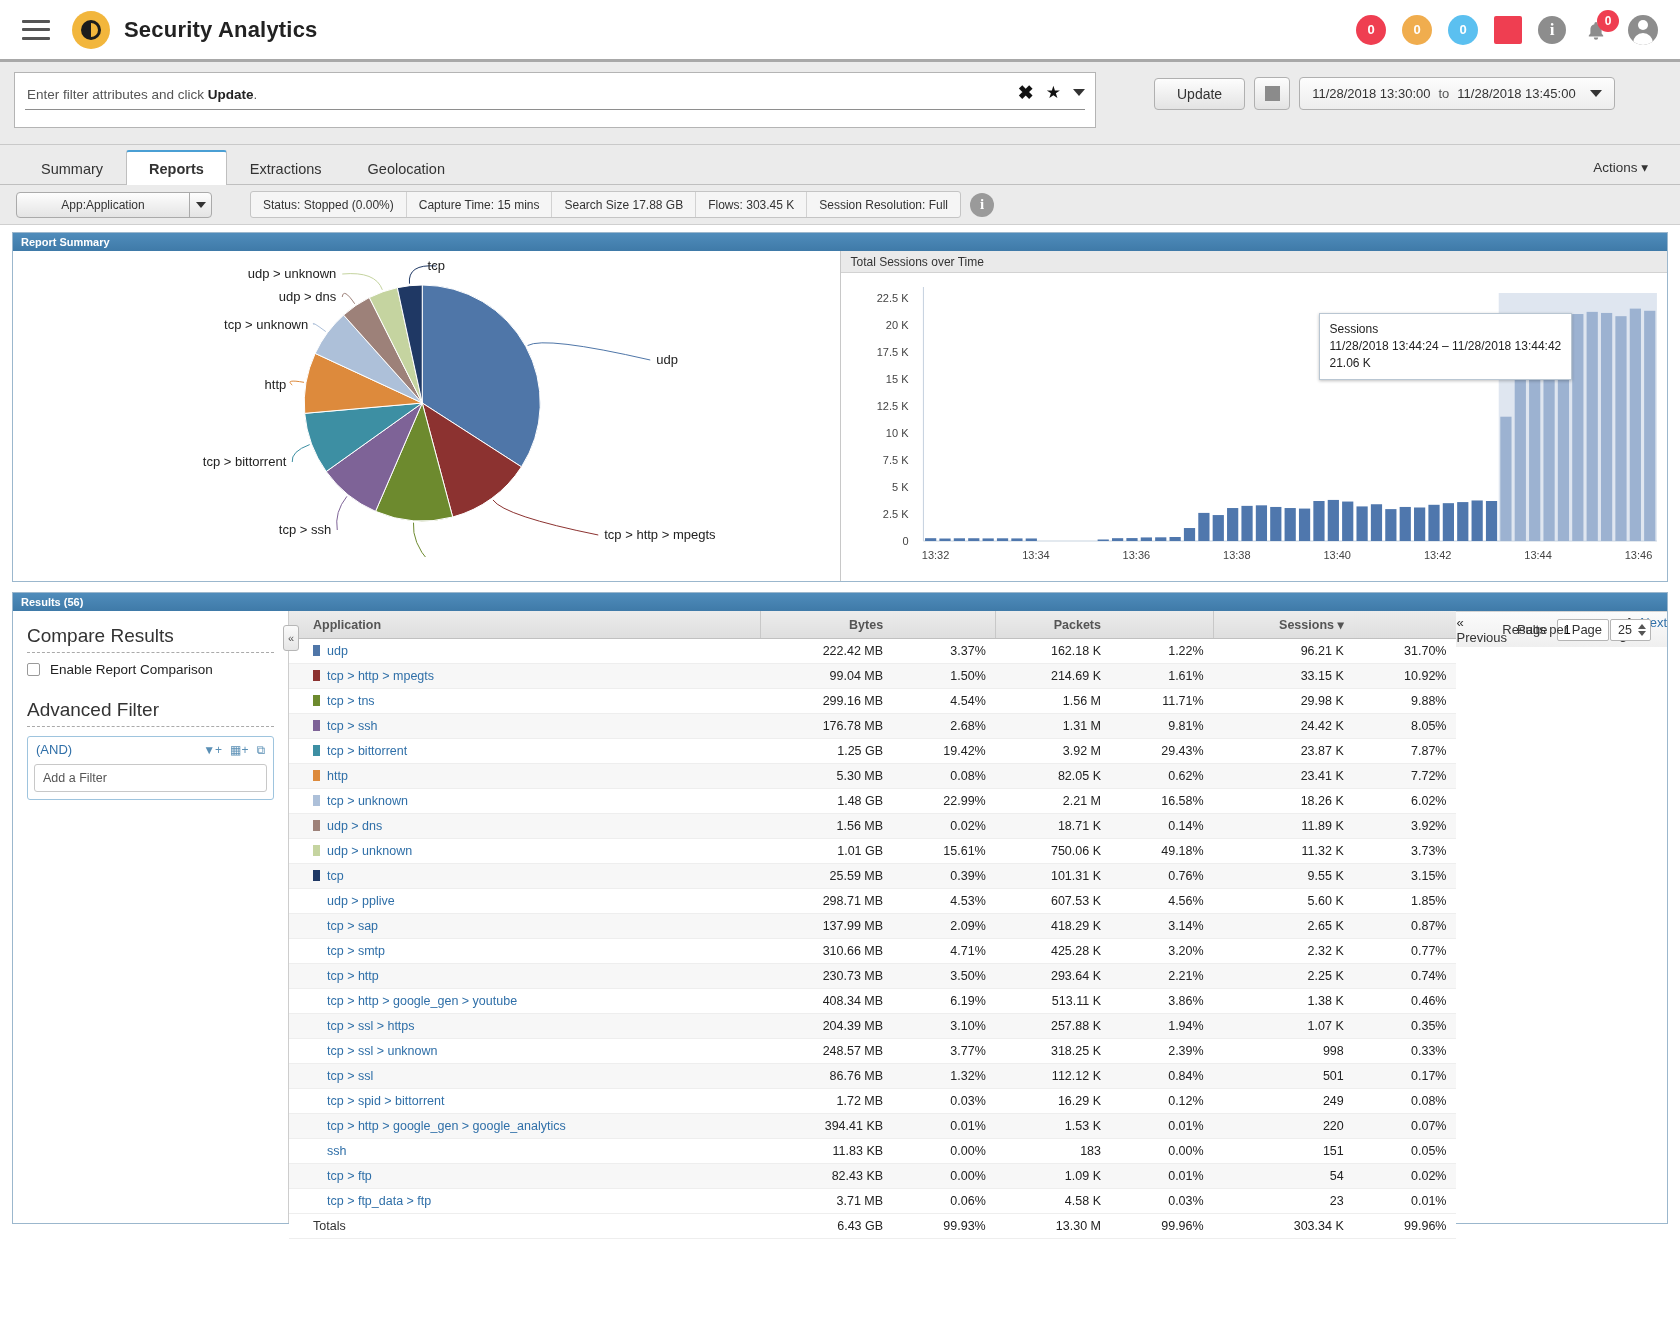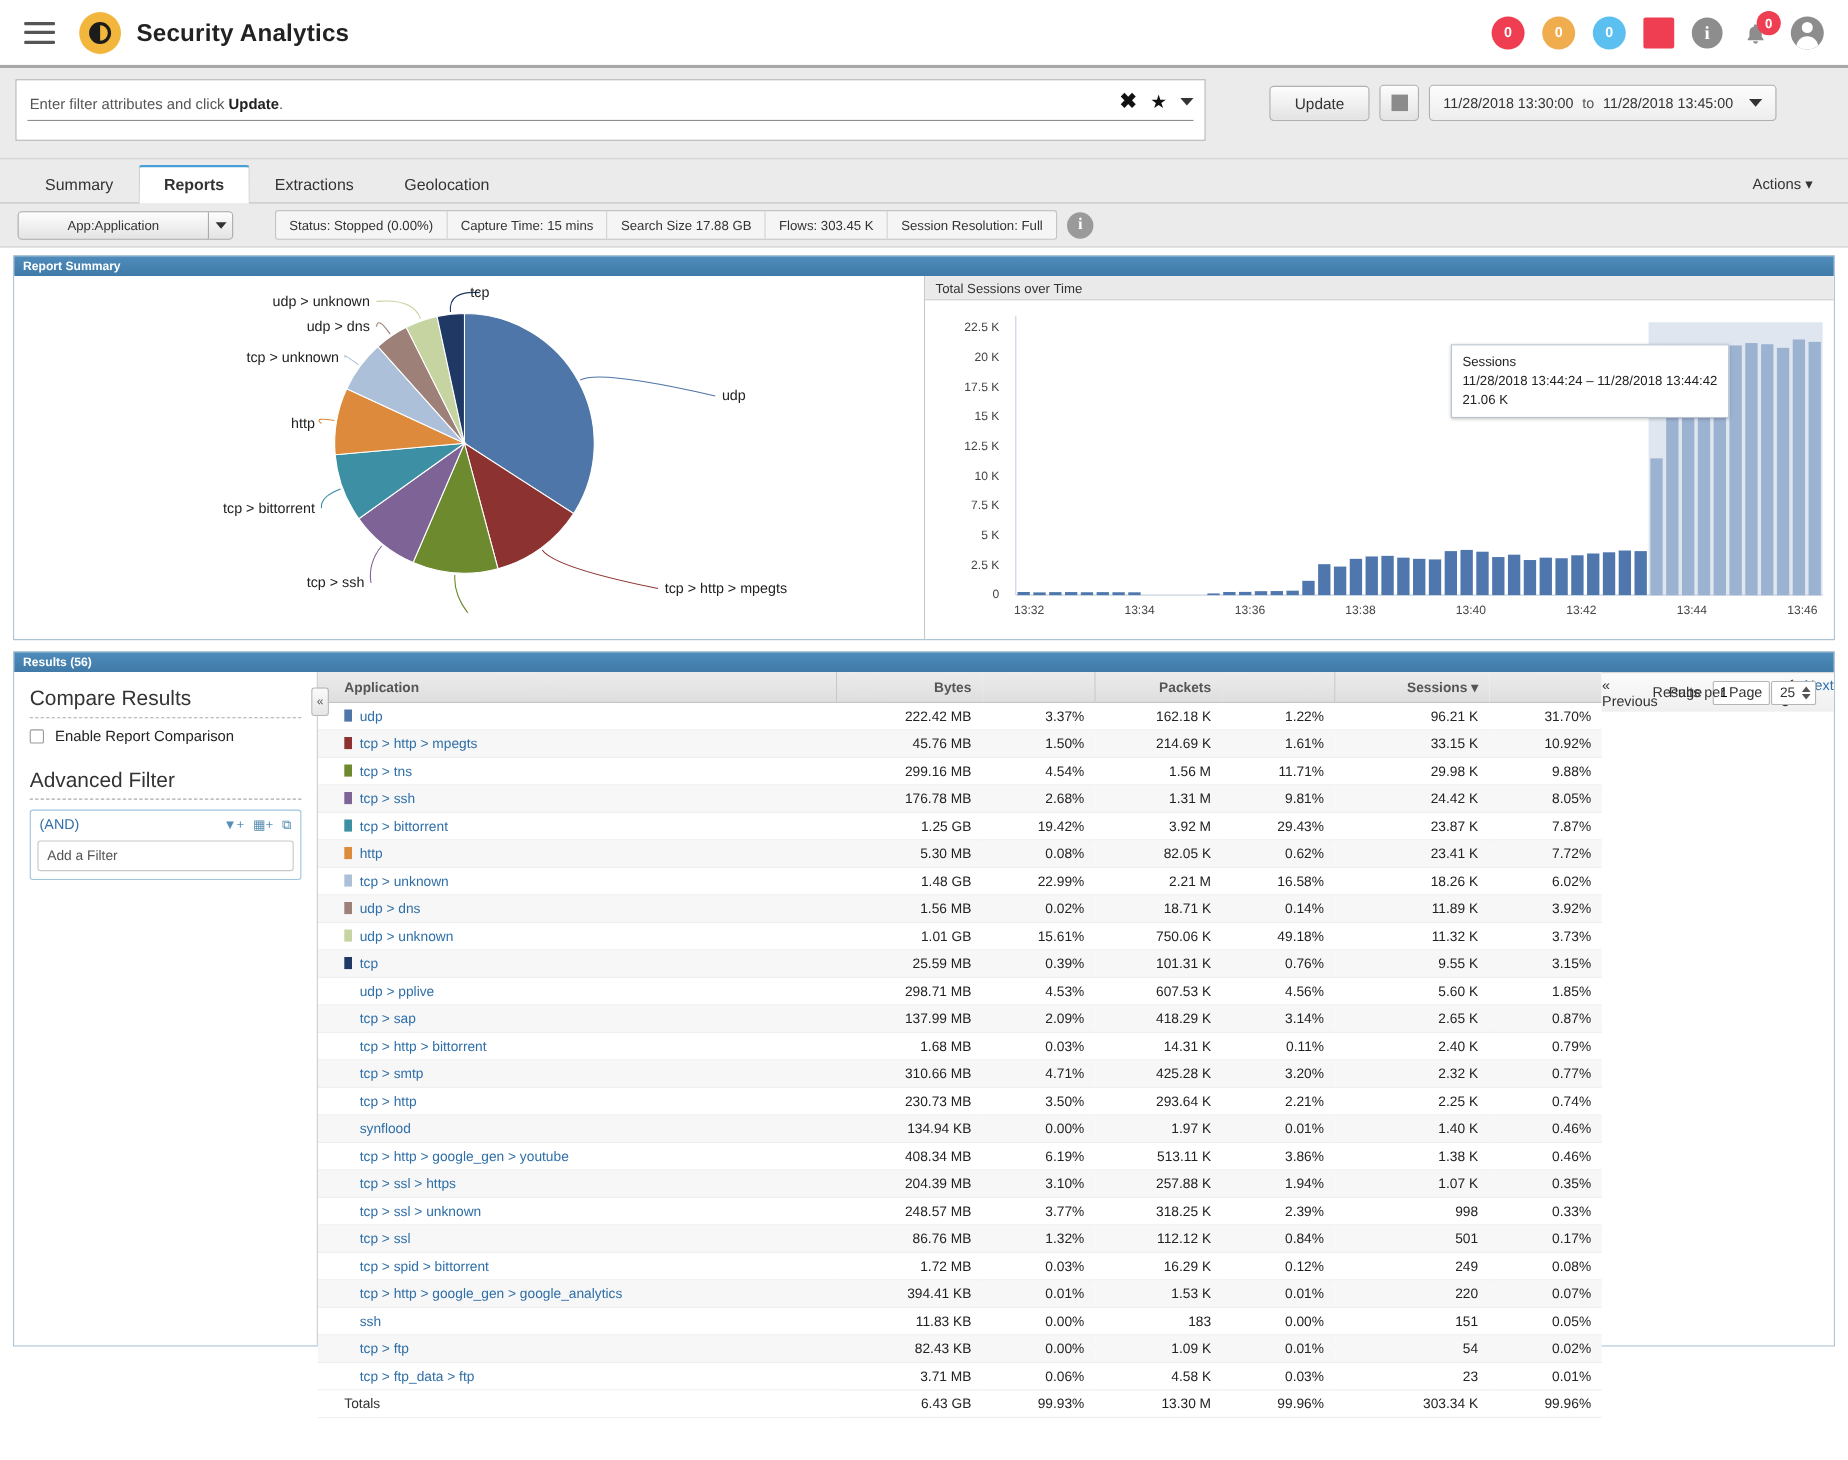--- a/index.html
+++ b/index.html
@@ -381,21 +381,21 @@
               <td class="app"><span class="swatch" style="background:#4f76a8"></span><a>udp</a></td>
               <td>222.42 MB</td>
               <td>3.37%</td>
               <td>162.18 K</td>
               <td>1.22%</td>
               <td>96.21 K</td>
               <td>31.70%</td>
             </tr>
             <tr>
               <td class="app"><span class="swatch" style="background:#8c3230"></span><a>tcp &gt; http &gt; mpegts</a></td>
-              <td>45.76 MB</td>
+              <td>99.04 MB</td>
               <td>1.50%</td>
               <td>214.69 K</td>
               <td>1.61%</td>
               <td>33.15 K</td>
               <td>10.92%</td>
             </tr>
             <tr>
               <td class="app"><span class="swatch" style="background:#6d8a2e"></span><a>tcp &gt; tns</a></td>
               <td>299.16 MB</td>
               <td>4.54%</td>
@@ -479,54 +479,36 @@
             <tr>
               <td class="app"><span class="swatch" style="background:transparent"></span><a>tcp &gt; sap</a></td>
               <td>137.99 MB</td>
               <td>2.09%</td>
               <td>418.29 K</td>
               <td>3.14%</td>
               <td>2.65 K</td>
               <td>0.87%</td>
             </tr>
             <tr>
-              <td class="app"><span class="swatch" style="background:transparent"></span><a>tcp &gt; http &gt; bittorrent</a></td>
-              <td>1.68 MB</td>
-              <td>0.03%</td>
-              <td>14.31 K</td>
-              <td>0.11%</td>
-              <td>2.40 K</td>
-              <td>0.79%</td>
-            </tr>
-            <tr>
               <td class="app"><span class="swatch" style="background:transparent"></span><a>tcp &gt; smtp</a></td>
               <td>310.66 MB</td>
               <td>4.71%</td>
               <td>425.28 K</td>
               <td>3.20%</td>
               <td>2.32 K</td>
               <td>0.77%</td>
             </tr>
             <tr>
               <td class="app"><span class="swatch" style="background:transparent"></span><a>tcp &gt; http</a></td>
               <td>230.73 MB</td>
               <td>3.50%</td>
               <td>293.64 K</td>
               <td>2.21%</td>
               <td>2.25 K</td>
               <td>0.74%</td>
-            </tr>
-            <tr>
-              <td class="app"><span class="swatch" style="background:transparent"></span><a>synflood</a></td>
-              <td>134.94 KB</td>
-              <td>0.00%</td>
-              <td>1.97 K</td>
-              <td>0.01%</td>
-              <td>1.40 K</td>
-              <td>0.46%</td>
             </tr>
             <tr>
               <td class="app"><span class="swatch" style="background:transparent"></span><a>tcp &gt; http &gt; google_gen &gt; youtube</a></td>
               <td>408.34 MB</td>
               <td>6.19%</td>
               <td>513.11 K</td>
               <td>3.86%</td>
               <td>1.38 K</td>
               <td>0.46%</td>
             </tr>

